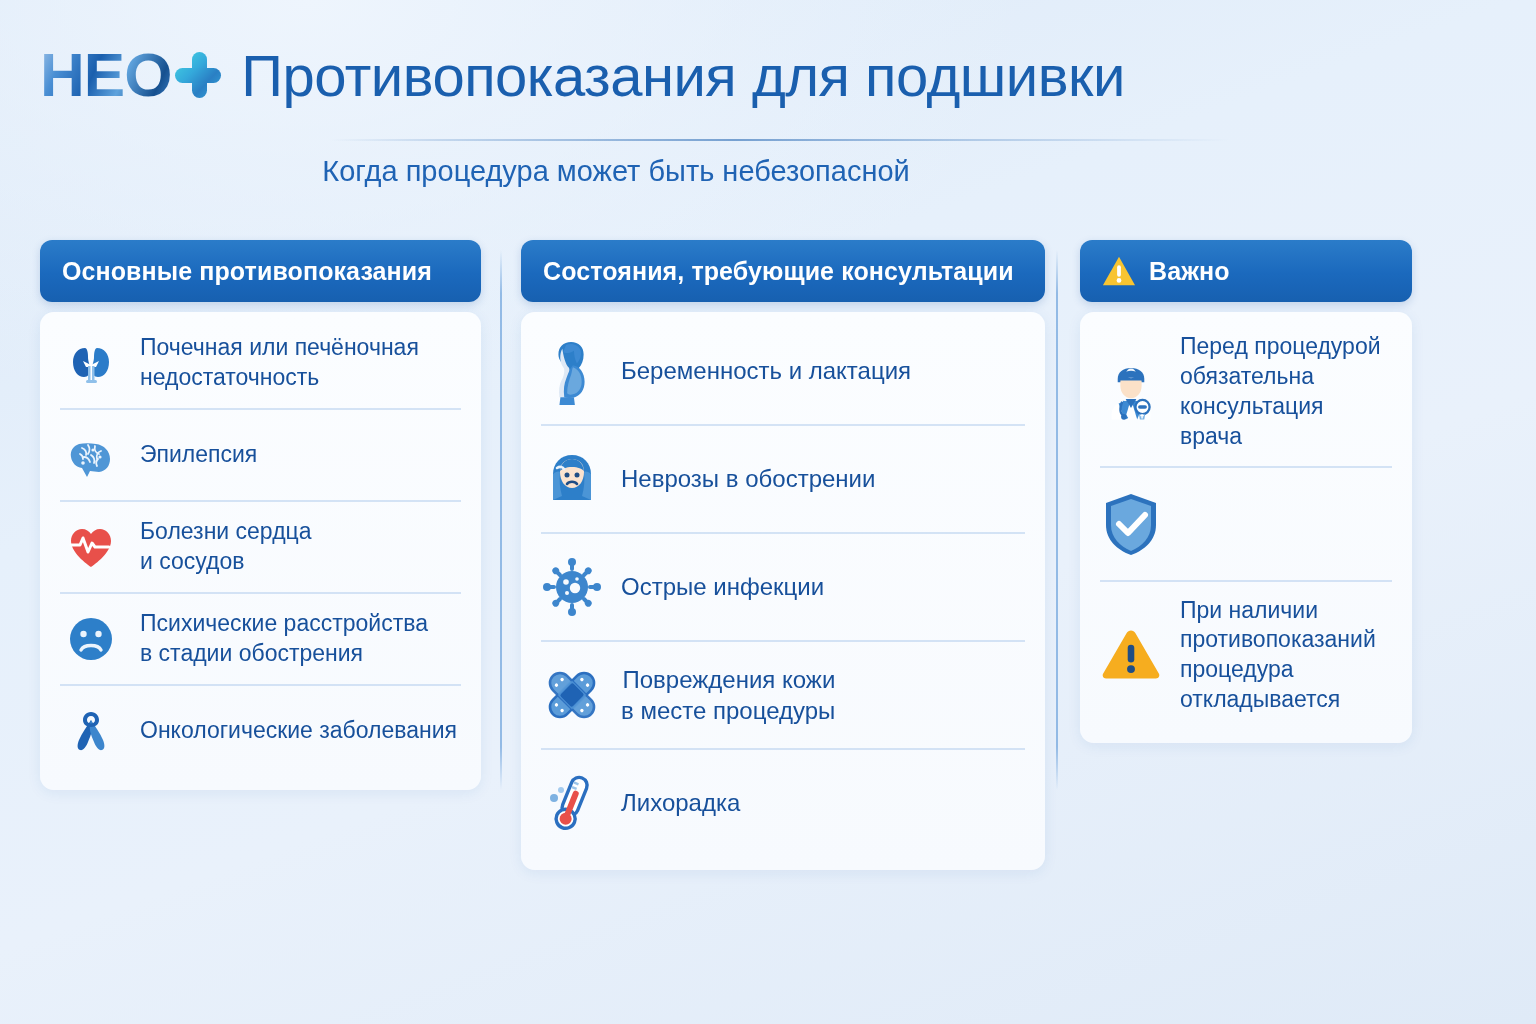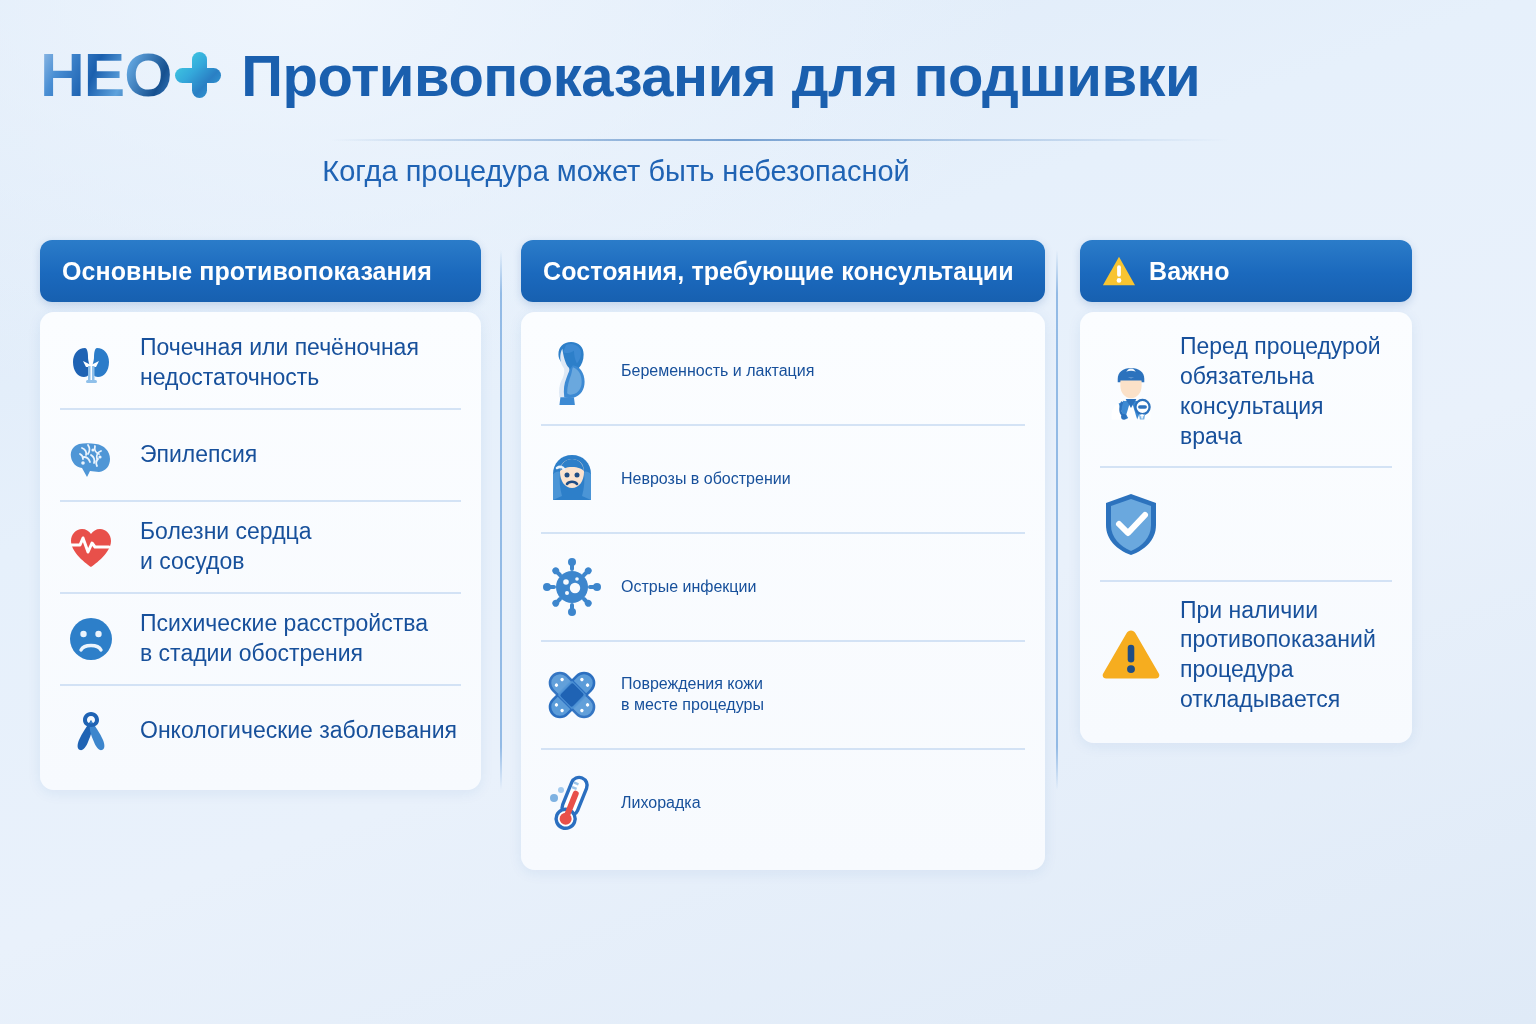--- a/index.html
+++ b/index.html
@@ -65,21 +65,21 @@
     border-radius: 9px;
   }
   .logo-plus::before {
     left: 17px; top: 0; width: 15px; height: 46px;
   }
   .logo-plus::after {
     left: 0; top: 16px; width: 46px; height: 15px;
   }
   .main-title {
     font-size: 58px;
-    font-weight: 700;
+    font-weight: 400;
     color: #1a5fae;
     line-height: 1;
     letter-spacing: -0.5px;
   }
   .title-rule {
     position: absolute;
     left: 330px;
     top: 139px;
     width: 900px;
     height: 2px;
@@ -174,21 +174,21 @@
     justify-content: center;
   }
   .item-icon svg { display: block; }
   .item-label {
     font-size: 23px;
     line-height: 1.3;
     color: #17509b;
     font-weight: 400;
     white-space: pre-line;
   }
-  .col-2 .item-label { font-size: 16px; }
+  .col-2 .item-label { font-size: 24px; text-align: right; }
   .col-3 .item-label { font-size: 23px; }
   .col-2 .item { min-height: 78px; }
   .col-3 .item { min-height: 84px; }
 </style>
 </head>
 <body>
 
 <div class="header">
   <div class="brand-row">
     <span class="logo">

